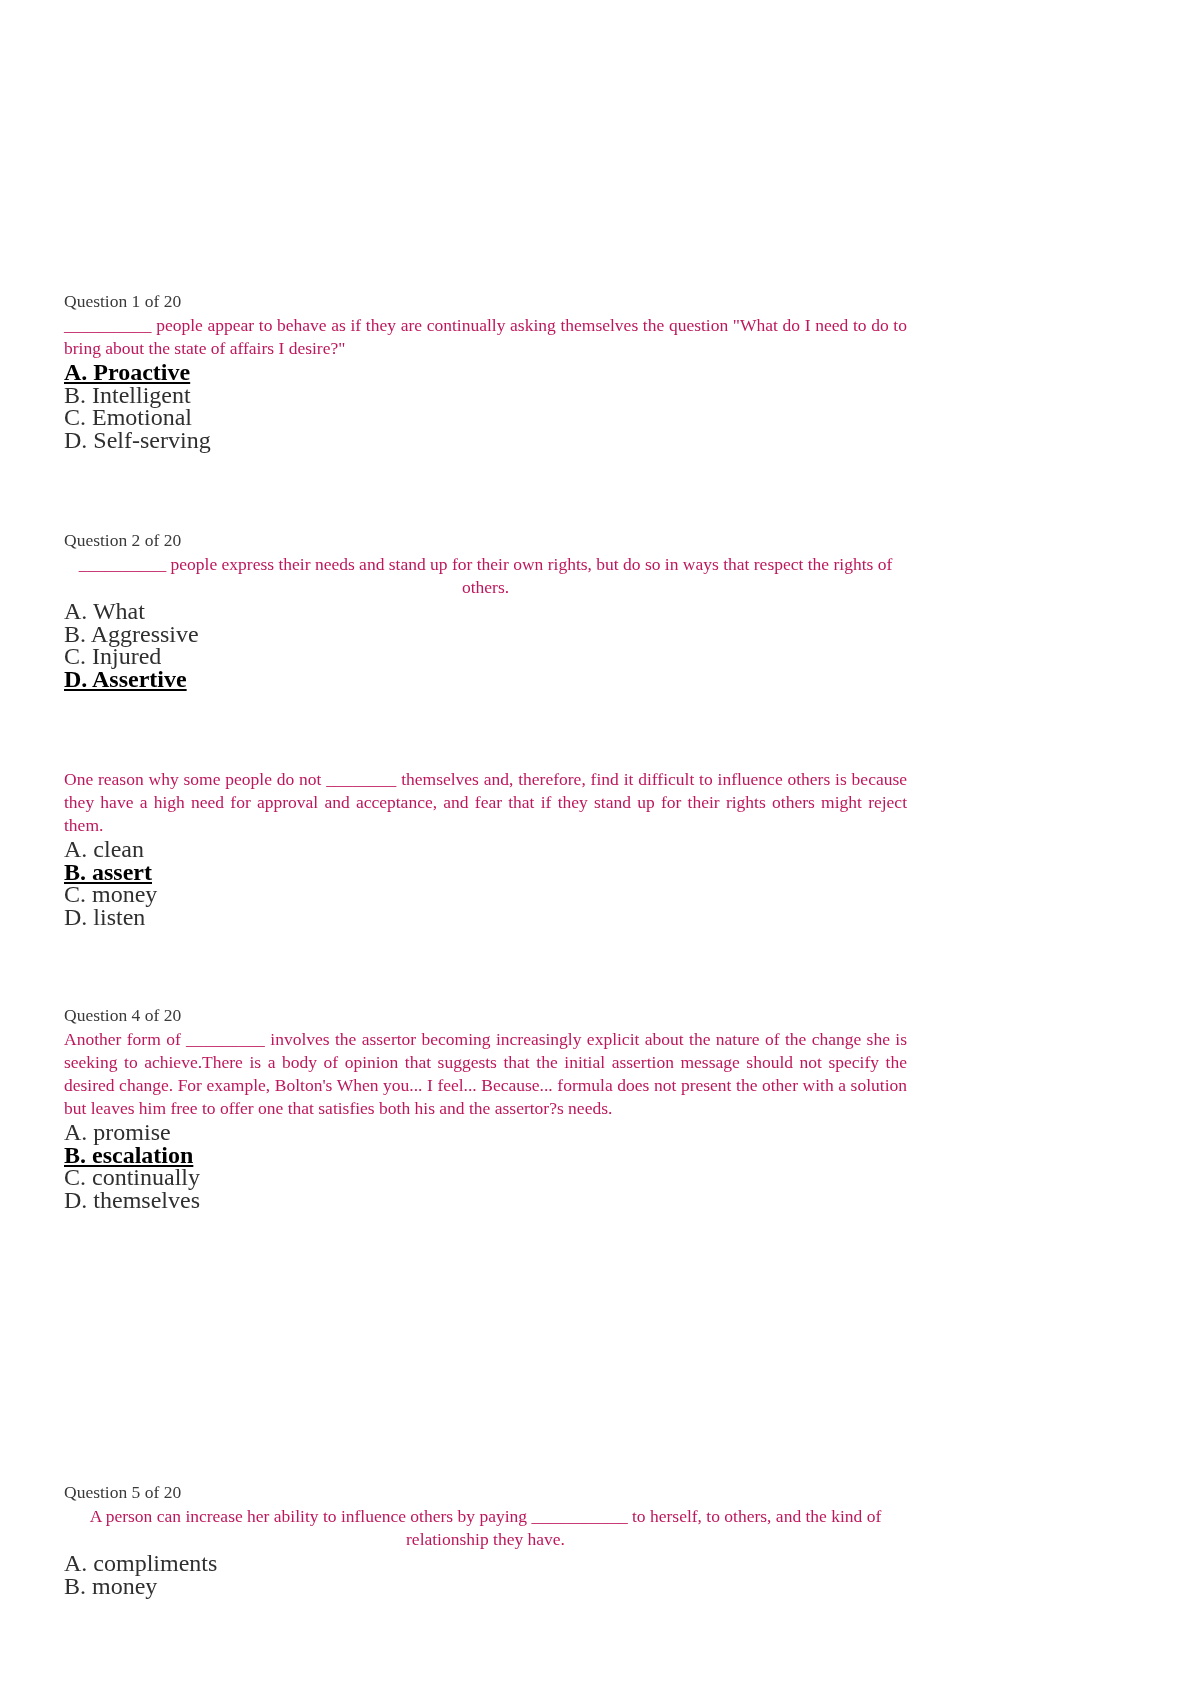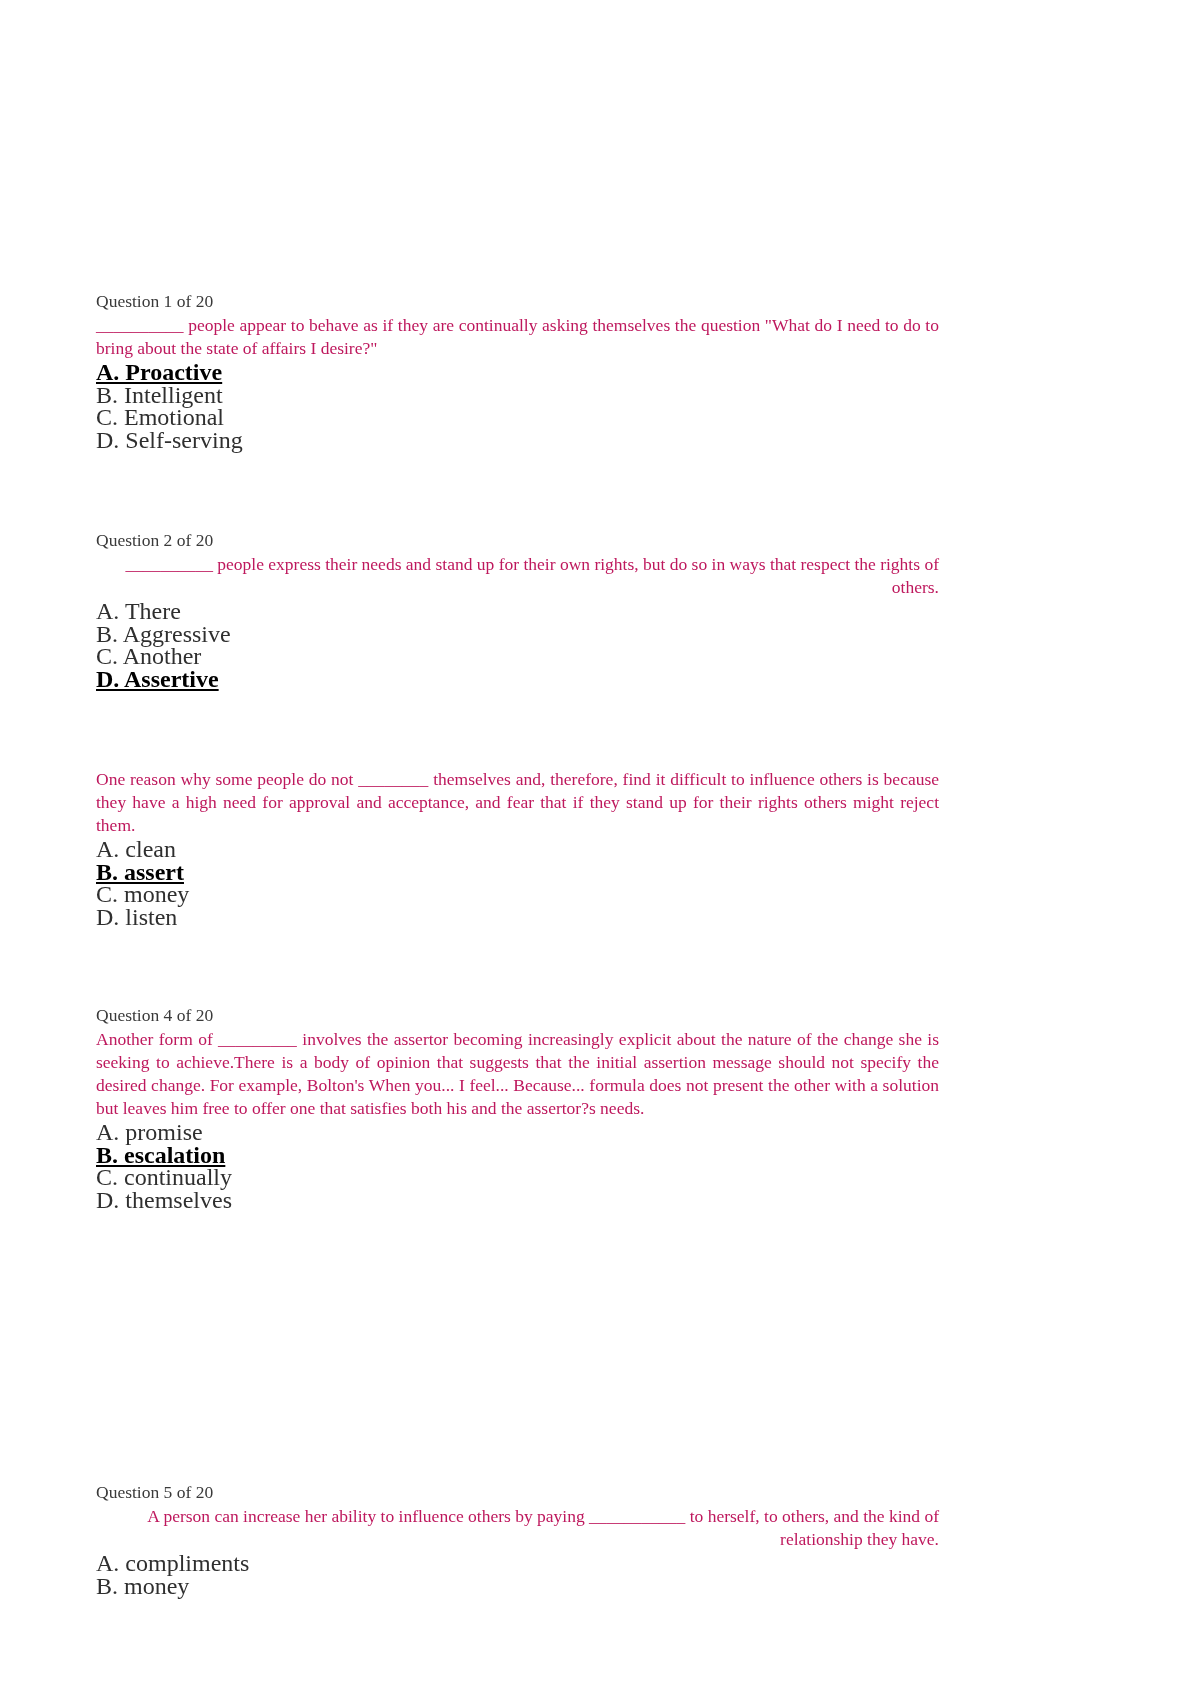--- a/index.html
+++ b/index.html
@@ -13,41 +13,40 @@
     font-family: "Liberation Serif", serif;
     color: #2b2b2b;
     -webkit-font-smoothing: antialiased;
   }
   .page {
     position: relative;
     width: 975px;
     height: 1684px;
     box-sizing: border-box;
     padding: 290px 68px 0 64px;
-    margin-left: 32px;
   }
   .question-block {
     margin-bottom: 0;
   }
   .q-label {
     font-size: 17.5px;
     line-height: 23px;
     color: #3a3a3a;
     margin: 0 0 1px 0;
   }
   .q-stem {
     font-size: 17.5px;
     line-height: 23px;
     text-align: justify;
     text-justify: inter-word;
     color: #be185d;
     margin: 0 0 1px 0;
   }
   .q-stem.nojustify {
-    text-align: right;
+    text-align: center;
   }
   .choice {
     font-size: 24px;
     line-height: 22.5px;
     color: #2f2f2f;
     margin: 0;
     white-space: pre;
   }
   .choice.correct {
     font-weight: bold;
@@ -71,23 +70,23 @@
     <p class="choice">B. Intelligent</p>
     <p class="choice">C. Emotional</p>
     <p class="choice">D. Self-serving</p>
   </div>
 
   <div class="gap-1"></div>
 
   <div class="question-block">
     <p class="q-label">Question 2 of 20</p>
     <p class="q-stem nojustify">__________ people express their needs and stand up for their own rights, but do so in ways that respect the rights of others.</p>
-    <p class="choice">A. There</p>
+    <p class="choice">A. What</p>
     <p class="choice">B. Aggressive</p>
-    <p class="choice">C. Another</p>
+    <p class="choice">C. Injured</p>
     <p class="choice correct">D. Assertive</p>
   </div>
 
   <div class="gap-2"></div>
 
   <div class="question-block">
     <p class="q-stem">One reason why some people do not ________ themselves and, therefore, find it difficult to influence others is because they have a high need for approval and acceptance, and fear that if they stand up for their rights others might reject them.</p>
     <p class="choice">A. clean</p>
     <p class="choice correct">B. assert</p>
     <p class="choice">C. money</p>

